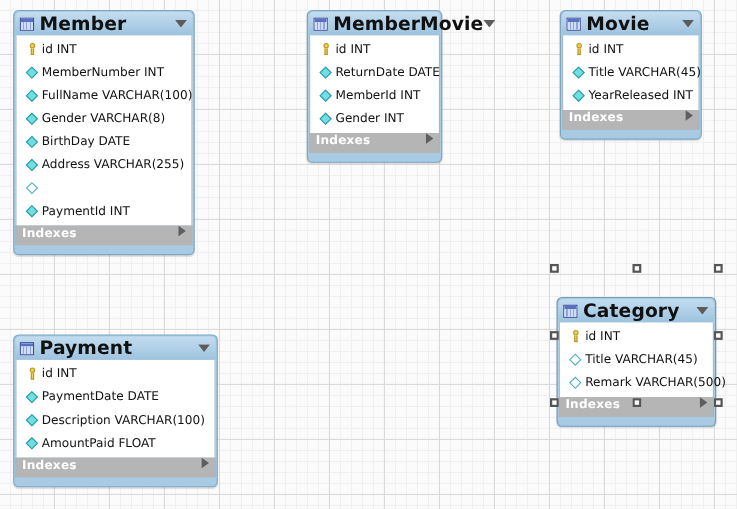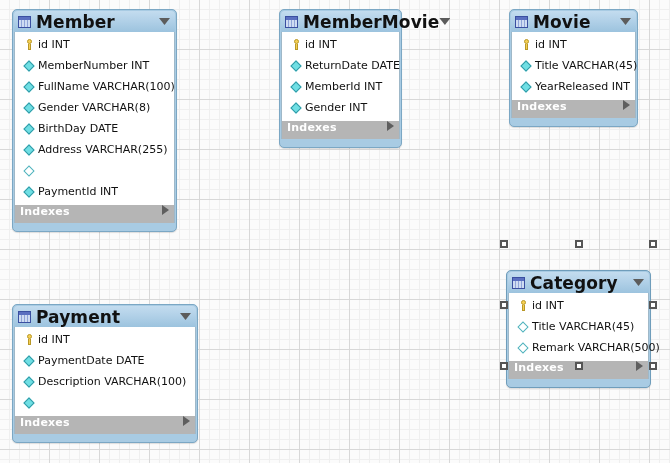--- a/index.html
+++ b/index.html
@@ -356,20 +356,21 @@
         <div class="col">
           <span class="ic dia"></span>
           <span class="col-text">PaymentDate DATE</span>
         </div>
         <div class="col">
           <span class="ic dia"></span>
           <span class="col-text">Description VARCHAR(100)</span>
         </div>
         <div class="col">
           <span class="ic dia"></span>
+          <span class="col-text">AmountPaid FLOAT</span>
         </div>
       </div>
       <div class="tbl-footer">
         <span class="lbl">Indexes</span>
         <span class="arrow"></span>
       </div>
       <div class="tbl-bottom"></div>
     </div>
   </div>
 

